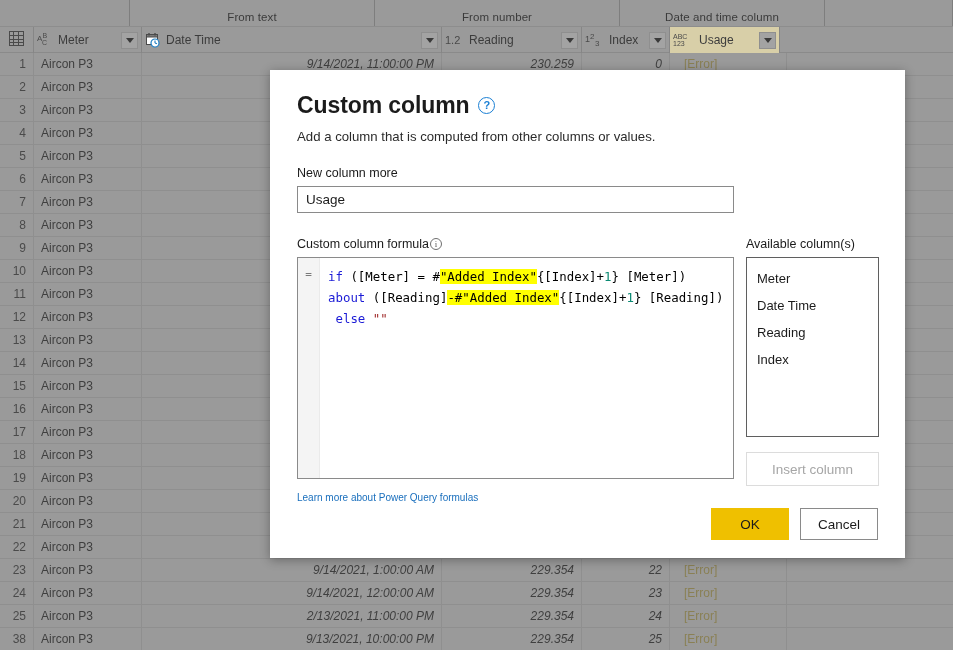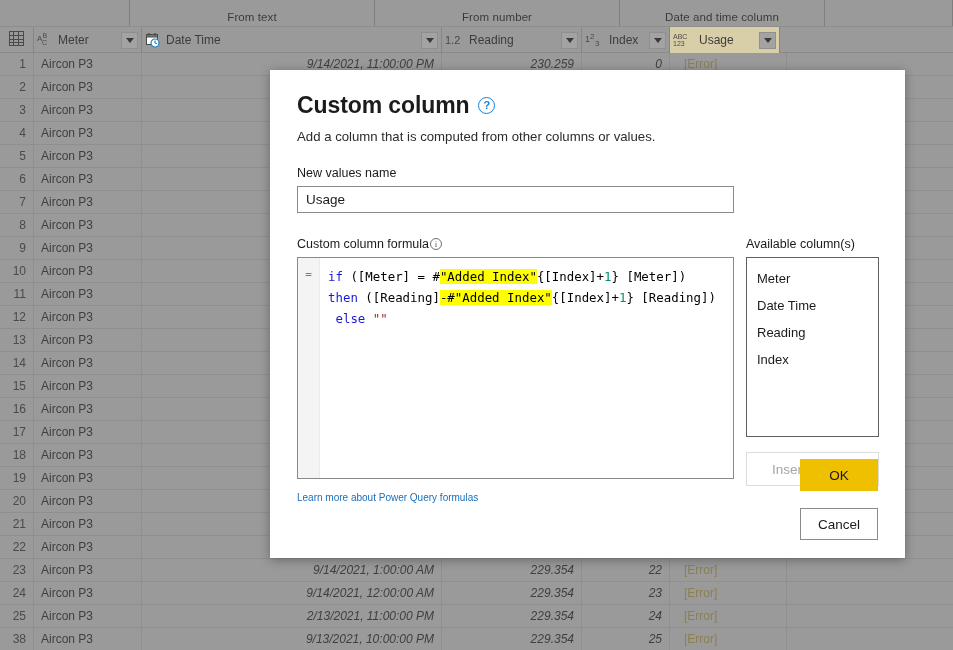--- a/index.html
+++ b/index.html
@@ -211,21 +211,21 @@
     border: 1px solid #dcdcdc;
     background: #fff;
     color: #a6a6a6;
     font-size: 13.5px;
     font-family: "Liberation Sans", sans-serif;
   }
 
   
   .footer {
     position: absolute; right: 0; bottom: 0;
-    display: flex; gap: 17px; flex-direction: column;
+    display: flex; gap: 11px;
   }
   .btn {
     width: 78px; height: 32px;
     font-size: 13.5px;
     font-family: "Liberation Sans", sans-serif;
     cursor: pointer;
   }
   .btn-ok { background: #efc000; border: 1px solid #efc000; color: #1b1b1b; }
   .btn-cancel { background: #fff; border: 1px solid #8a8a8a; color: #1b1b1b; }
 </style>
@@ -575,36 +575,36 @@
   <div id="dialog">
     <div class="dlg-inner">
 
       <div class="dlg-title-row">
         <div class="dlg-title">Custom column</div>
         <div class="help-icon">?</div>
       </div>
 
       <div class="dlg-sub">Add a column that is computed from other columns or values.</div>
 
-      <div class="field-label">New values name</div>
+      <div class="field-label">New column more</div>
       <input class="txtinput" type="text" placeholder="New column name" value="Usage" style="">
 
       <div class="two-col">
         <div class="left-col">
           <div class="sub-label">
             <span>Custom column formula</span>
             <span class="info-icon">i</span>
           </div>
 
           <div class="formula-box">
             <div class="gutter">
               <div class="eq">=</div>
             </div>
             <div class="code"><span class="kw">if</span> ([Meter] = #<span class="hl">"Added&nbsp;Index"</span>{[Index]+<span class="num">1</span>} [Meter])
-<span class="kw">then</span> ([Reading]<span class="hl">-#"Added&nbsp;Index"</span>{[Index]+<span class="num">1</span>} [Reading])
+<span class="kw">about</span> ([Reading]<span class="hl">-#"Added&nbsp;Index"</span>{[Index]+<span class="num">1</span>} [Reading])
  <span class="kw">else</span> <span class="str">""</span></div>
           </div>
 
           <span class="learn-link">Learn more about Power Query formulas</span>
         </div>
 
         <div class="right-col">
           <div class="sub-label">Available column(s)</div>
           <div class="avail-box">
               <div class="avail-item">Meter</div>

